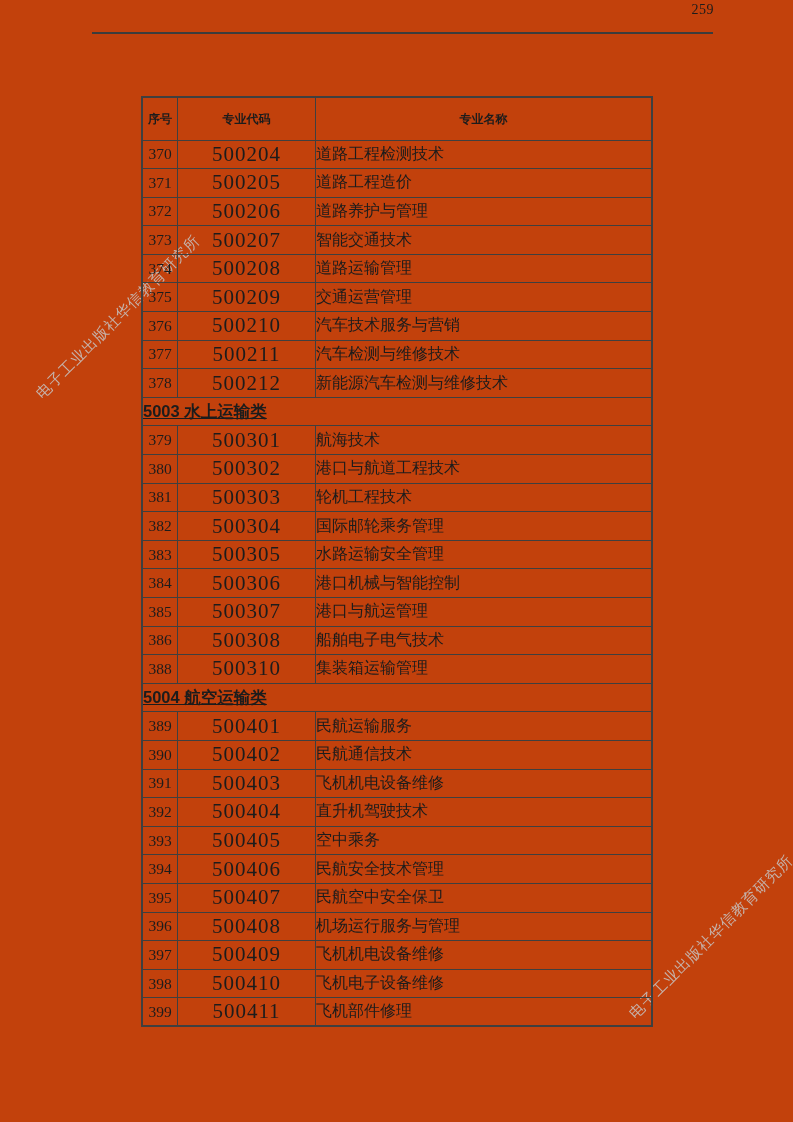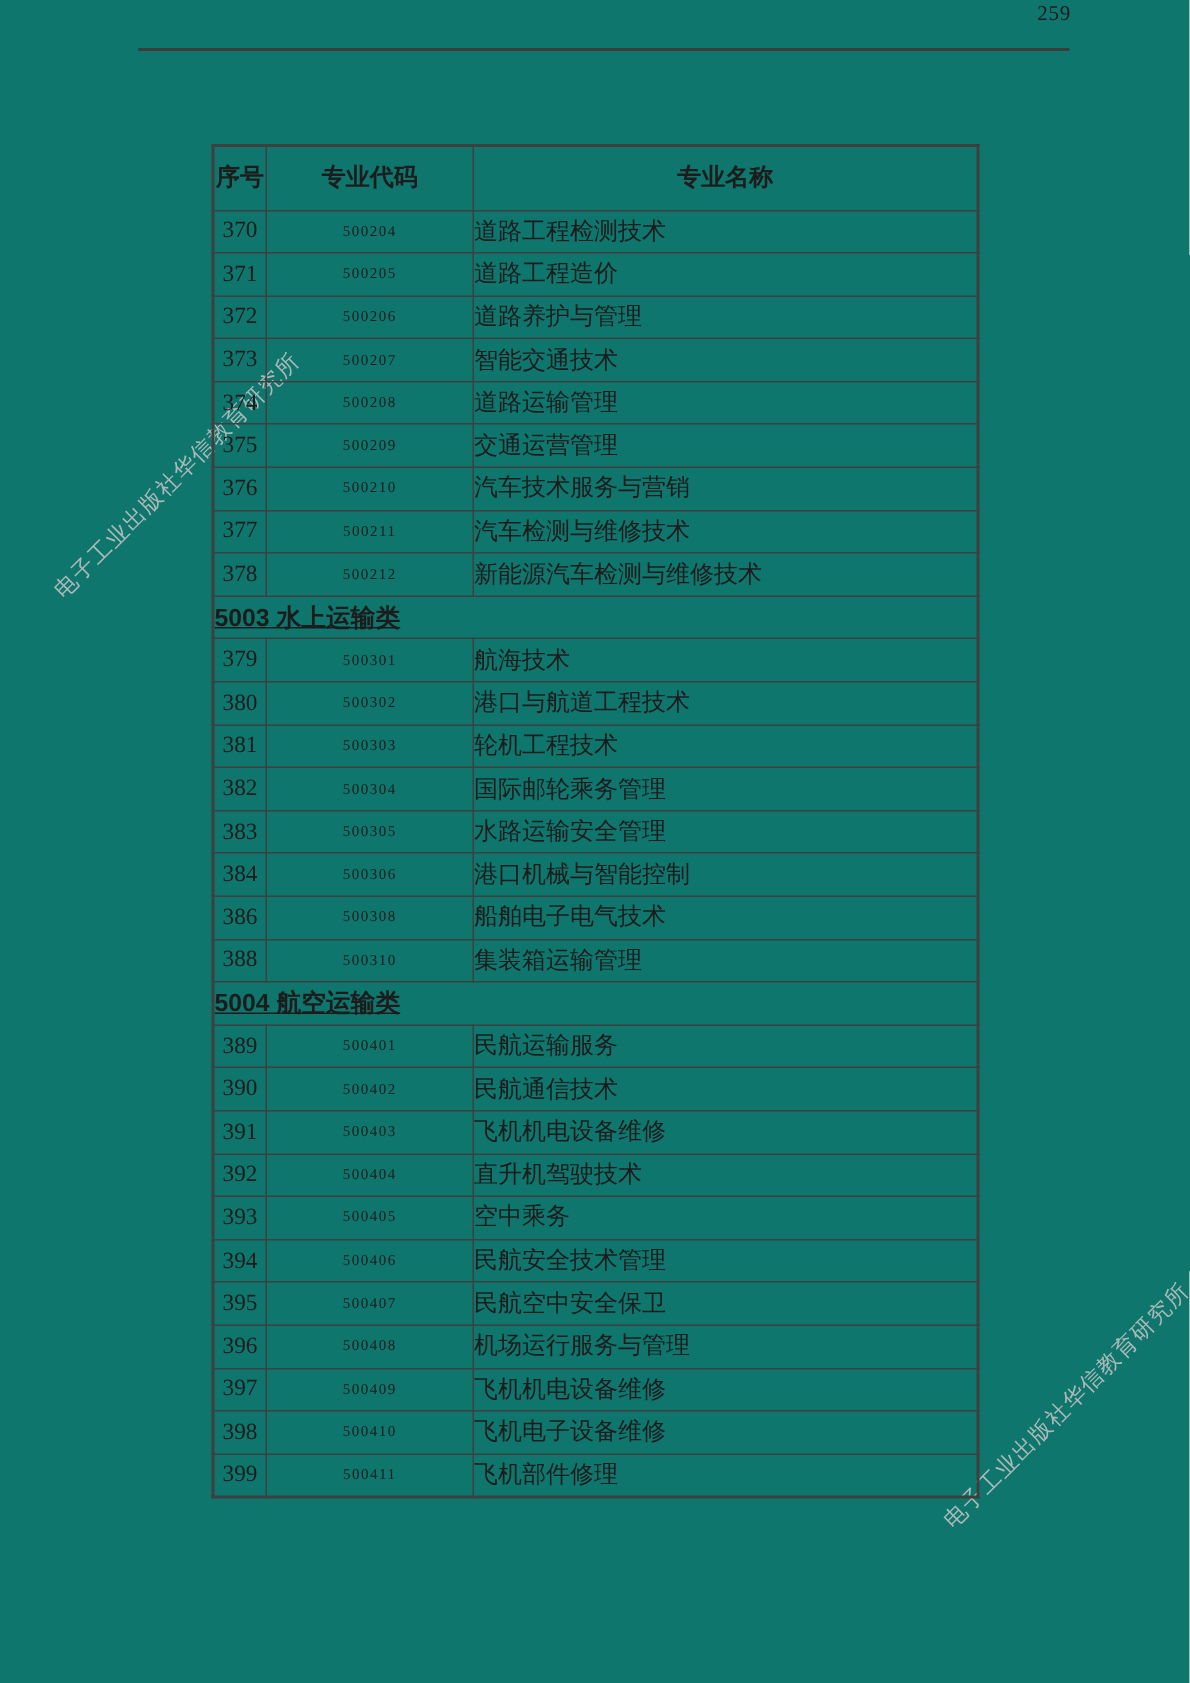--- a/index.html
+++ b/index.html
@@ -5,21 +5,21 @@
   html, body {
     margin: 0;
     padding: 0;
     background: #ffffff;
     font-family: "Liberation Sans", sans-serif;
   }
   .page {
     position: relative;
     width: 793px;
     height: 1122px;
-    background: #0f766e;
+    background: #c2410c;
     overflow: hidden;
   }
   .page-number {
     position: absolute;
     top: 2px;
     right: 79px;
     font-size: 14px;
     color: #1c1c1c;
     font-family: "Liberation Serif", "DejaVu Serif", serif;
     letter-spacing: 0.5px;
@@ -61,38 +61,38 @@
   table.catalog td, table.catalog th {
     border: 1px solid #3f3f3f;
     padding: 0;
     overflow: hidden;
     background: transparent;
   }
   table.catalog { border: 2px solid #3f3f3f; }
   tr.header-row { height: 43px; }
   tr.header-row th {
     font-weight: bold;
-    font-size: 16px;
+    font-size: 12px;
     vertical-align: middle;
     line-height: 20px;
   }
   th.h-index { width: 34px; }
   th.h-code  { width: 137px; }
   th.h-name  { width: 335px; }
   tr.table-row, tr.section-row { height: 28.6px; }
   td.cell-index {
     text-align: center;
     font-size: 15.5px;
     font-family: "Liberation Serif", "DejaVu Serif", serif;
     vertical-align: middle;
     margin-top: 38px;
   }
   td.cell-code {
     text-align: center;
-    font-size: 10px;
+    font-size: 21px;
     font-family: "Liberation Serif", "DejaVu Serif", serif;
     letter-spacing: 1px;
     vertical-align: middle;
   }
   td.cell-name {
     text-align: left;
     font-size: 16px;
     padding-left: 3px;
     vertical-align: middle;
     font-family: "Liberation Sans", sans-serif;
@@ -201,20 +201,25 @@
           <td class="cell-index">383</td>
           <td class="cell-code">500305</td>
           <td class="cell-name">水路运输安全管理</td>
         </tr>
         <tr class="table-row">
           <td class="cell-index">384</td>
           <td class="cell-code">500306</td>
           <td class="cell-name">港口机械与智能控制</td>
         </tr>
         <tr class="table-row">
+          <td class="cell-index">385</td>
+          <td class="cell-code">500307</td>
+          <td class="cell-name">港口与航运管理</td>
+        </tr>
+        <tr class="table-row">
           <td class="cell-index">386</td>
           <td class="cell-code">500308</td>
           <td class="cell-name">船舶电子电气技术</td>
         </tr>
         <tr class="table-row">
           <td class="cell-index">388</td>
           <td class="cell-code">500310</td>
           <td class="cell-name">集装箱运输管理</td>
         </tr>
         <tr class="section-row">

